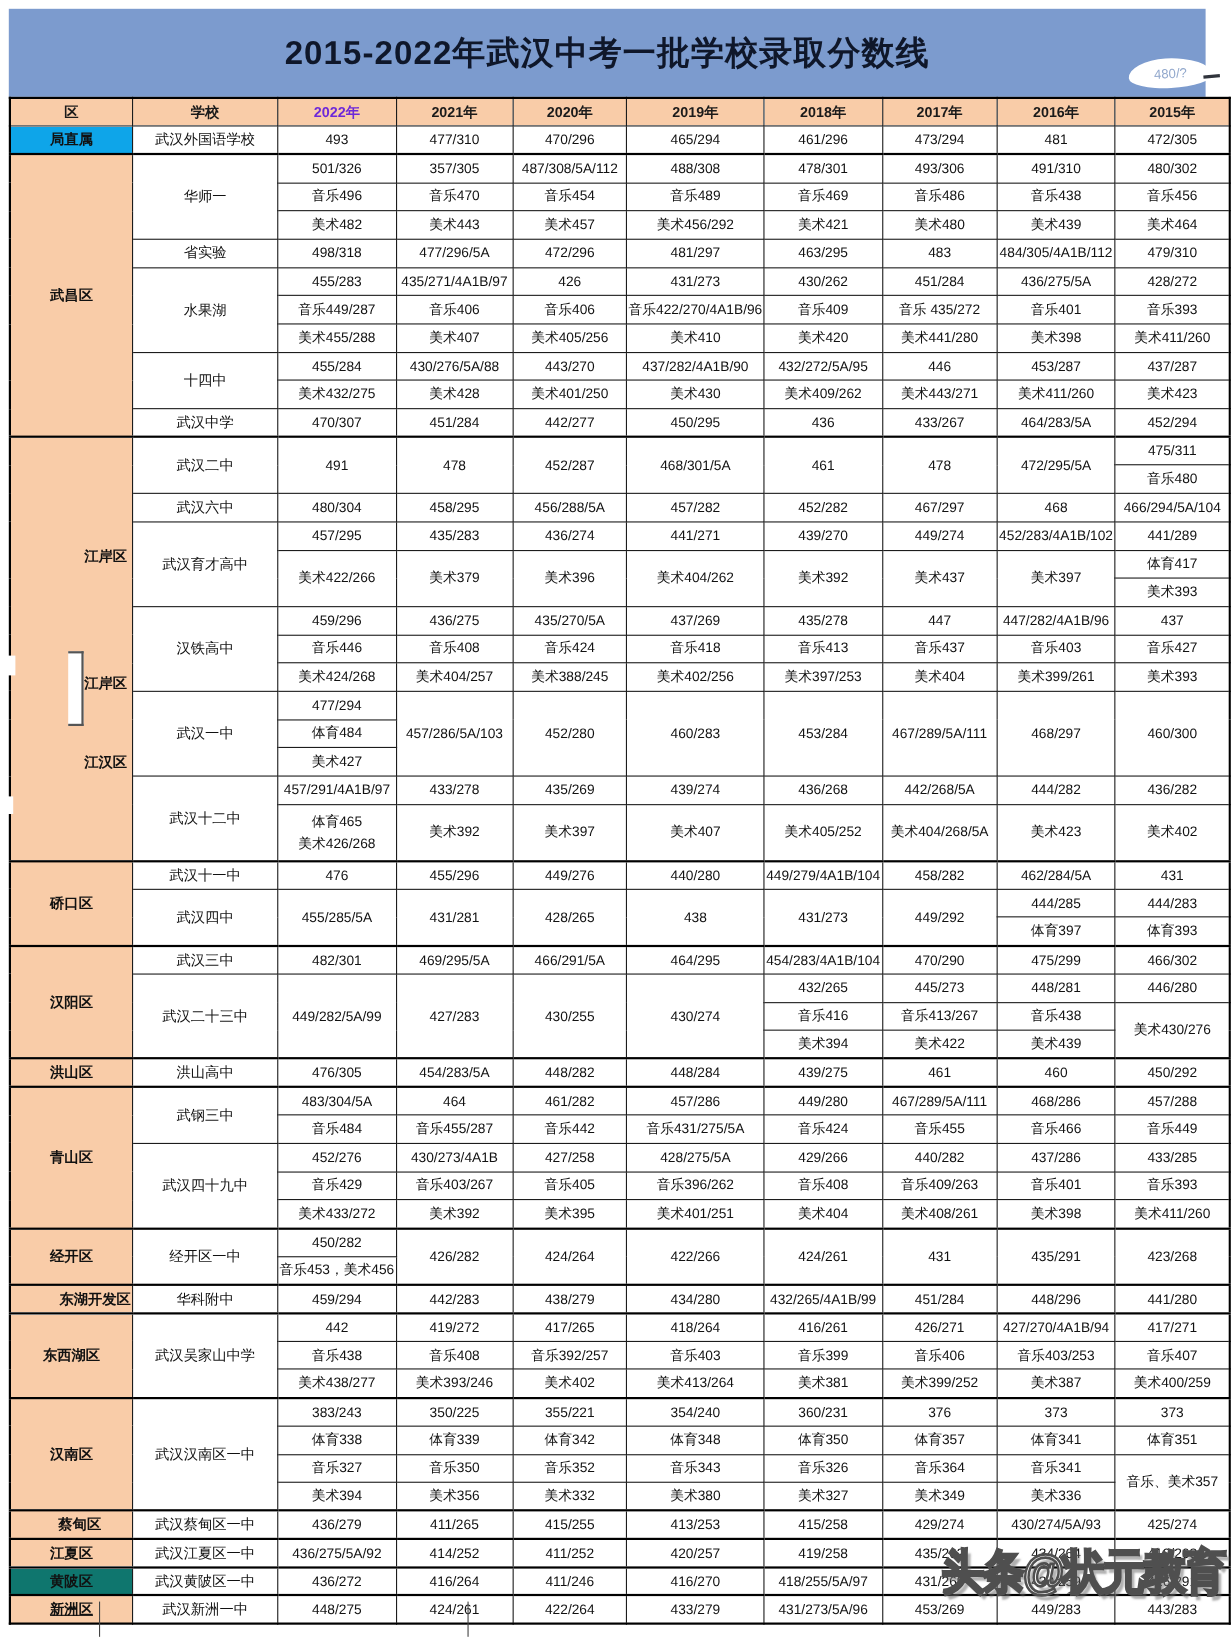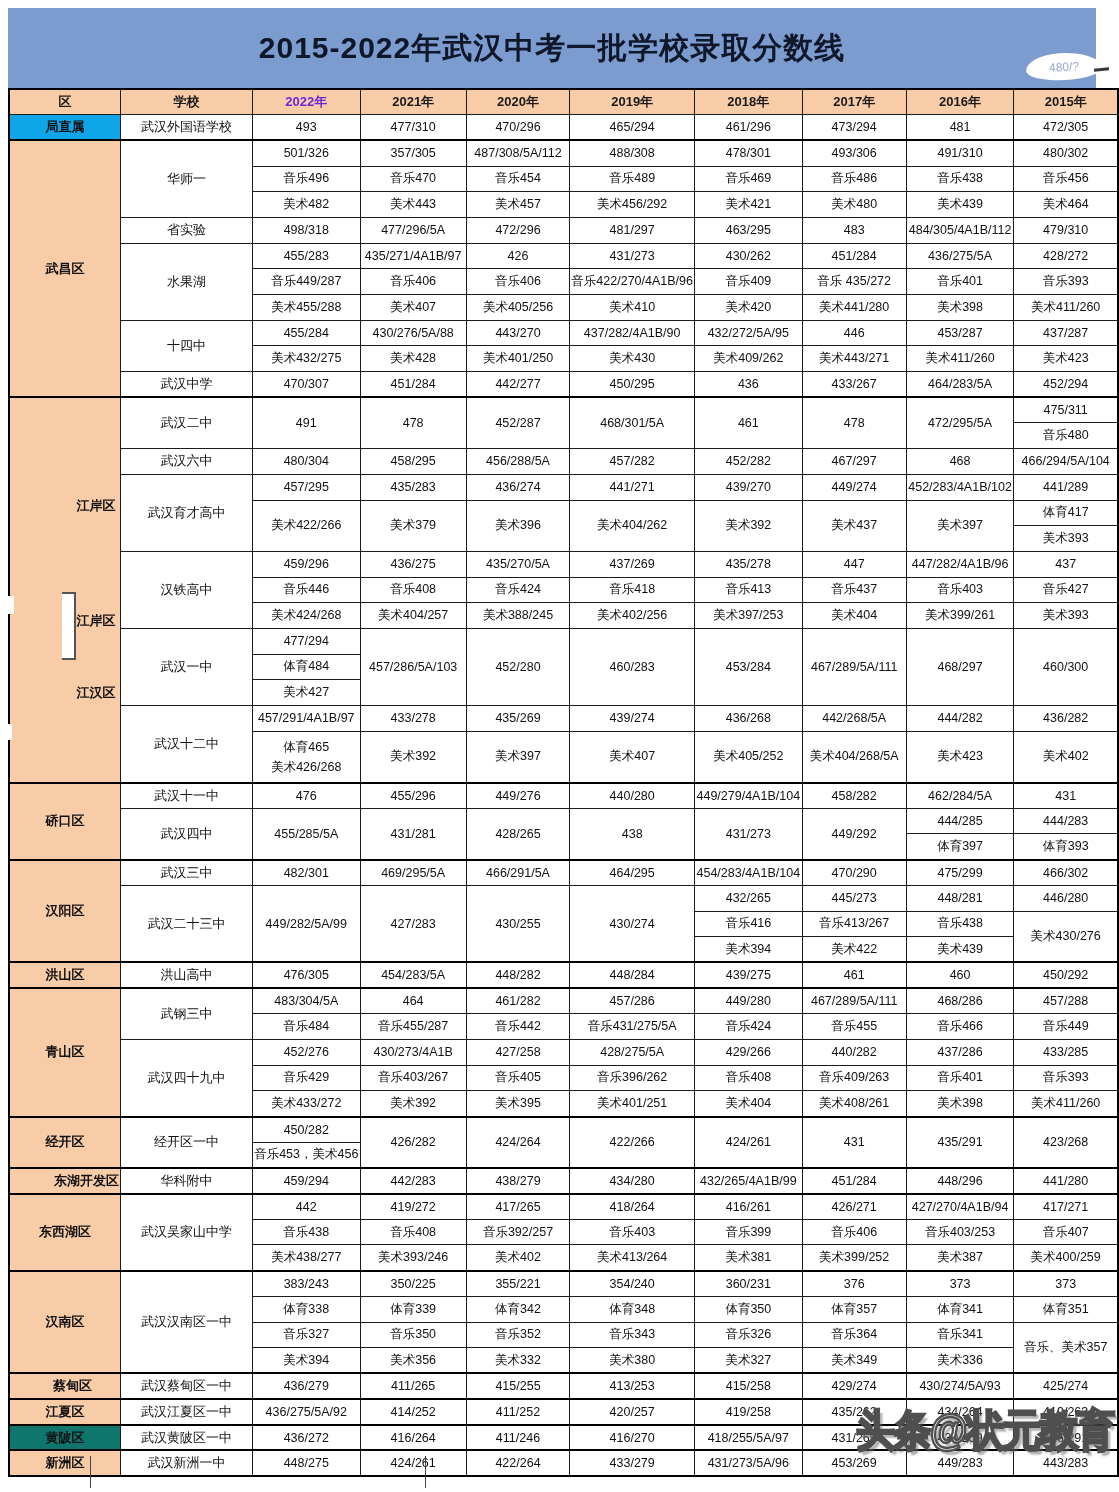--- a/index.html
+++ b/index.html
@@ -599,21 +599,21 @@
         <td>436/272</td>
         <td>416/264</td>
         <td>411/246</td>
         <td>416/270</td>
         <td>418/255/5A/97</td>
         <td>431/269</td>
         <td>430/259</td>
         <td>426/291</td>
       </tr>
       <tr class="grp">
-        <td class="d" style="background: rgb(249, 204, 168);">新洲区</td>
+        <td class="d" style="background: rgb(249, 204, 168); text-decoration: underline;">新洲区</td>
         <td class="s">武汉新洲一中</td>
         <td>448/275</td>
         <td>424/261</td>
         <td>422/264</td>
         <td>433/279</td>
         <td>431/273/5A/96</td>
         <td>453/269</td>
         <td>449/283</td>
         <td>443/283</td>
       </tr>

